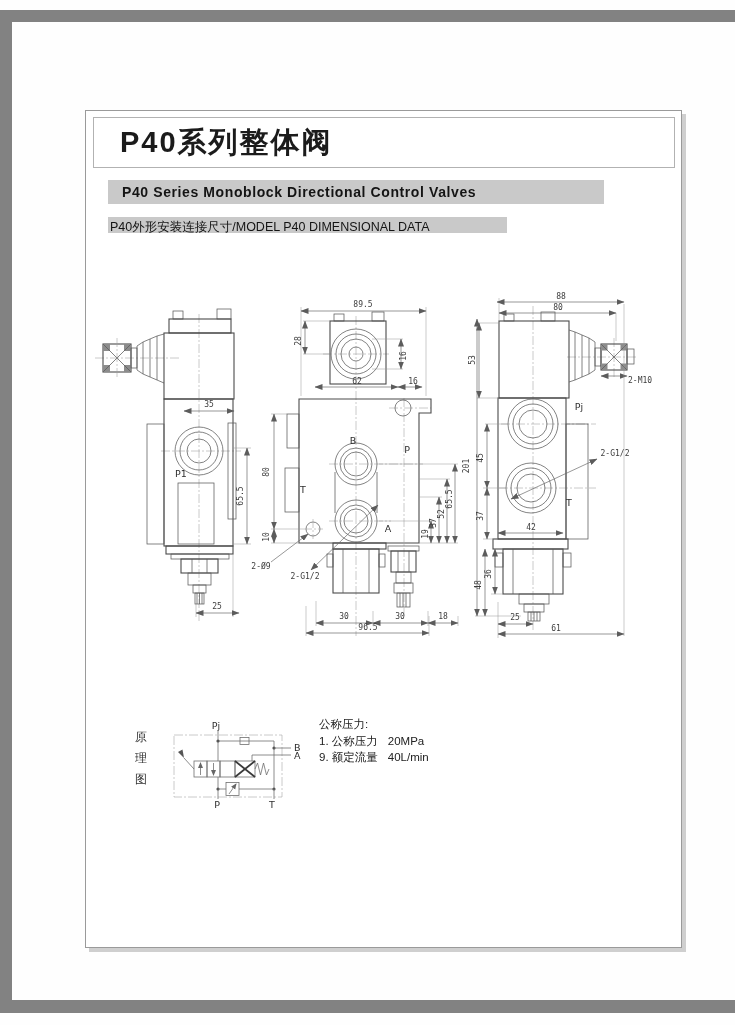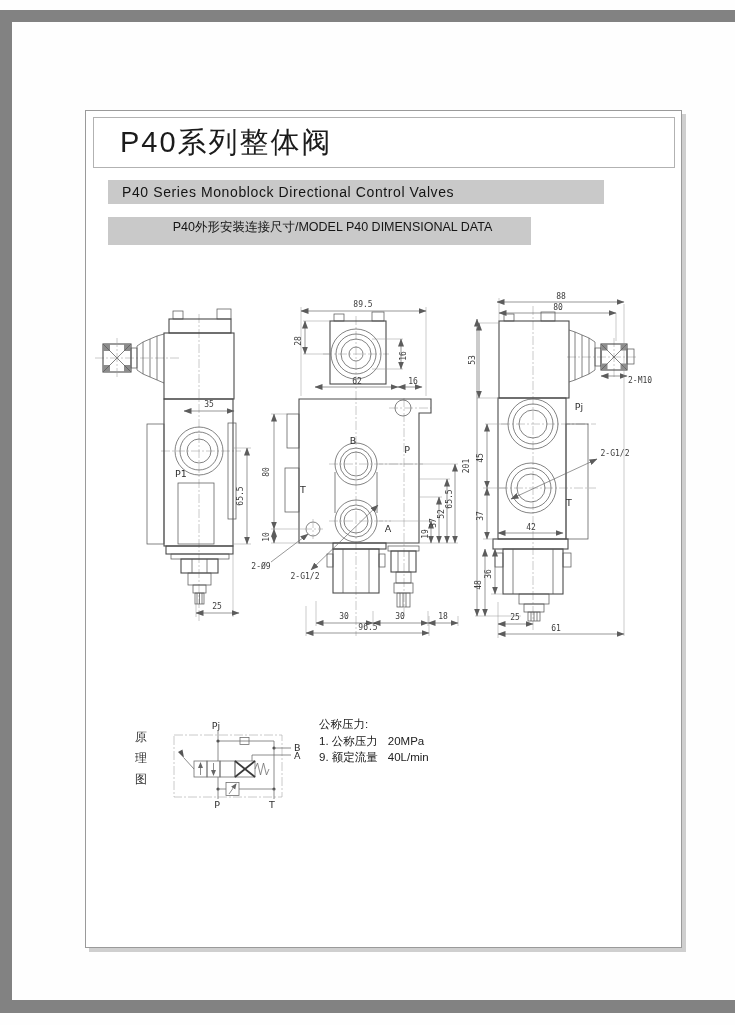--- a/index.html
+++ b/index.html
@@ -4,24 +4,24 @@
 <style>
   html,body{margin:0;padding:0;background:#ffffff;font-family:"Liberation Sans","DejaVu Sans",sans-serif;}
   .viewport{position:relative;width:735px;height:1025px;background:#fefefe;overflow:hidden;}
   .band{position:absolute;background:#828282;}
   .band-top{left:0;top:10px;width:735px;height:12px;}
   .band-left{left:0;top:10px;width:12px;height:1003px;}
   .band-bottom{left:0;top:1000px;width:735px;height:13px;}
   .frame{position:absolute;left:85px;top:110px;width:595px;height:836px;background:#ffffff;
          border:1px solid #9a9a9a;box-shadow:4px 4px 0 #cfcfcf;}
   .title-box{position:absolute;left:7px;top:6px;width:580px;height:49px;border:1px solid #b2b2b2;}
-  .page-title{padding-left:26px;font-size:29px;font-weight:normal;line-height:48px;letter-spacing:2px;color:#1b1b1b;white-space:nowrap;}
+  .page-title{padding-left:26px;font-size:29px;font-weight:bold;line-height:48px;letter-spacing:2px;color:#1b1b1b;white-space:nowrap;}
   .banner{position:absolute;background:#c9c9c9;color:#141414;white-space:nowrap;}
-  .banner-en{left:22px;top:69px;width:482px;height:24px;font-size:14px;font-weight:normal;line-height:24px;padding-left:14px;letter-spacing:0.6px;}
-  .banner-dim{left:22px;top:106px;width:397px;height:28px;font-size:12.5px;line-height:20px;padding-left:26px;text-align:center;}
+  .banner-en{left:22px;top:69px;width:482px;height:24px;font-size:14px;font-weight:bold;line-height:24px;padding-left:14px;letter-spacing:0.6px;}
+  .banner-dim{left:22px;top:106px;width:397px;height:16px;font-size:12.5px;line-height:20px;padding-left:2px;}
   .drawings{position:absolute;left:5px;top:175px;width:580px;height:370px;}
   .schematic-label{position:absolute;left:47px;top:616px;width:16px;font-size:12px;line-height:21px;color:#333;text-align:center;}
   .schematic{position:absolute;left:80px;top:608px;width:150px;height:100px;}
   .tech{position:absolute;left:233px;top:605px;font-size:11.5px;line-height:16.5px;color:#222;}
   .tp-row{display:flex;gap:10px;}
   
   .ol{fill:none;stroke:#4b4b4b;stroke-width:1.1px;}
   .ol2{fill:none;stroke:#5a5a5a;stroke-width:0.75px;}
   .dl{fill:none;stroke:#6b6b6b;stroke-width:0.7px;}
   .dle{fill:none;stroke:#949494;stroke-width:0.5px;}

